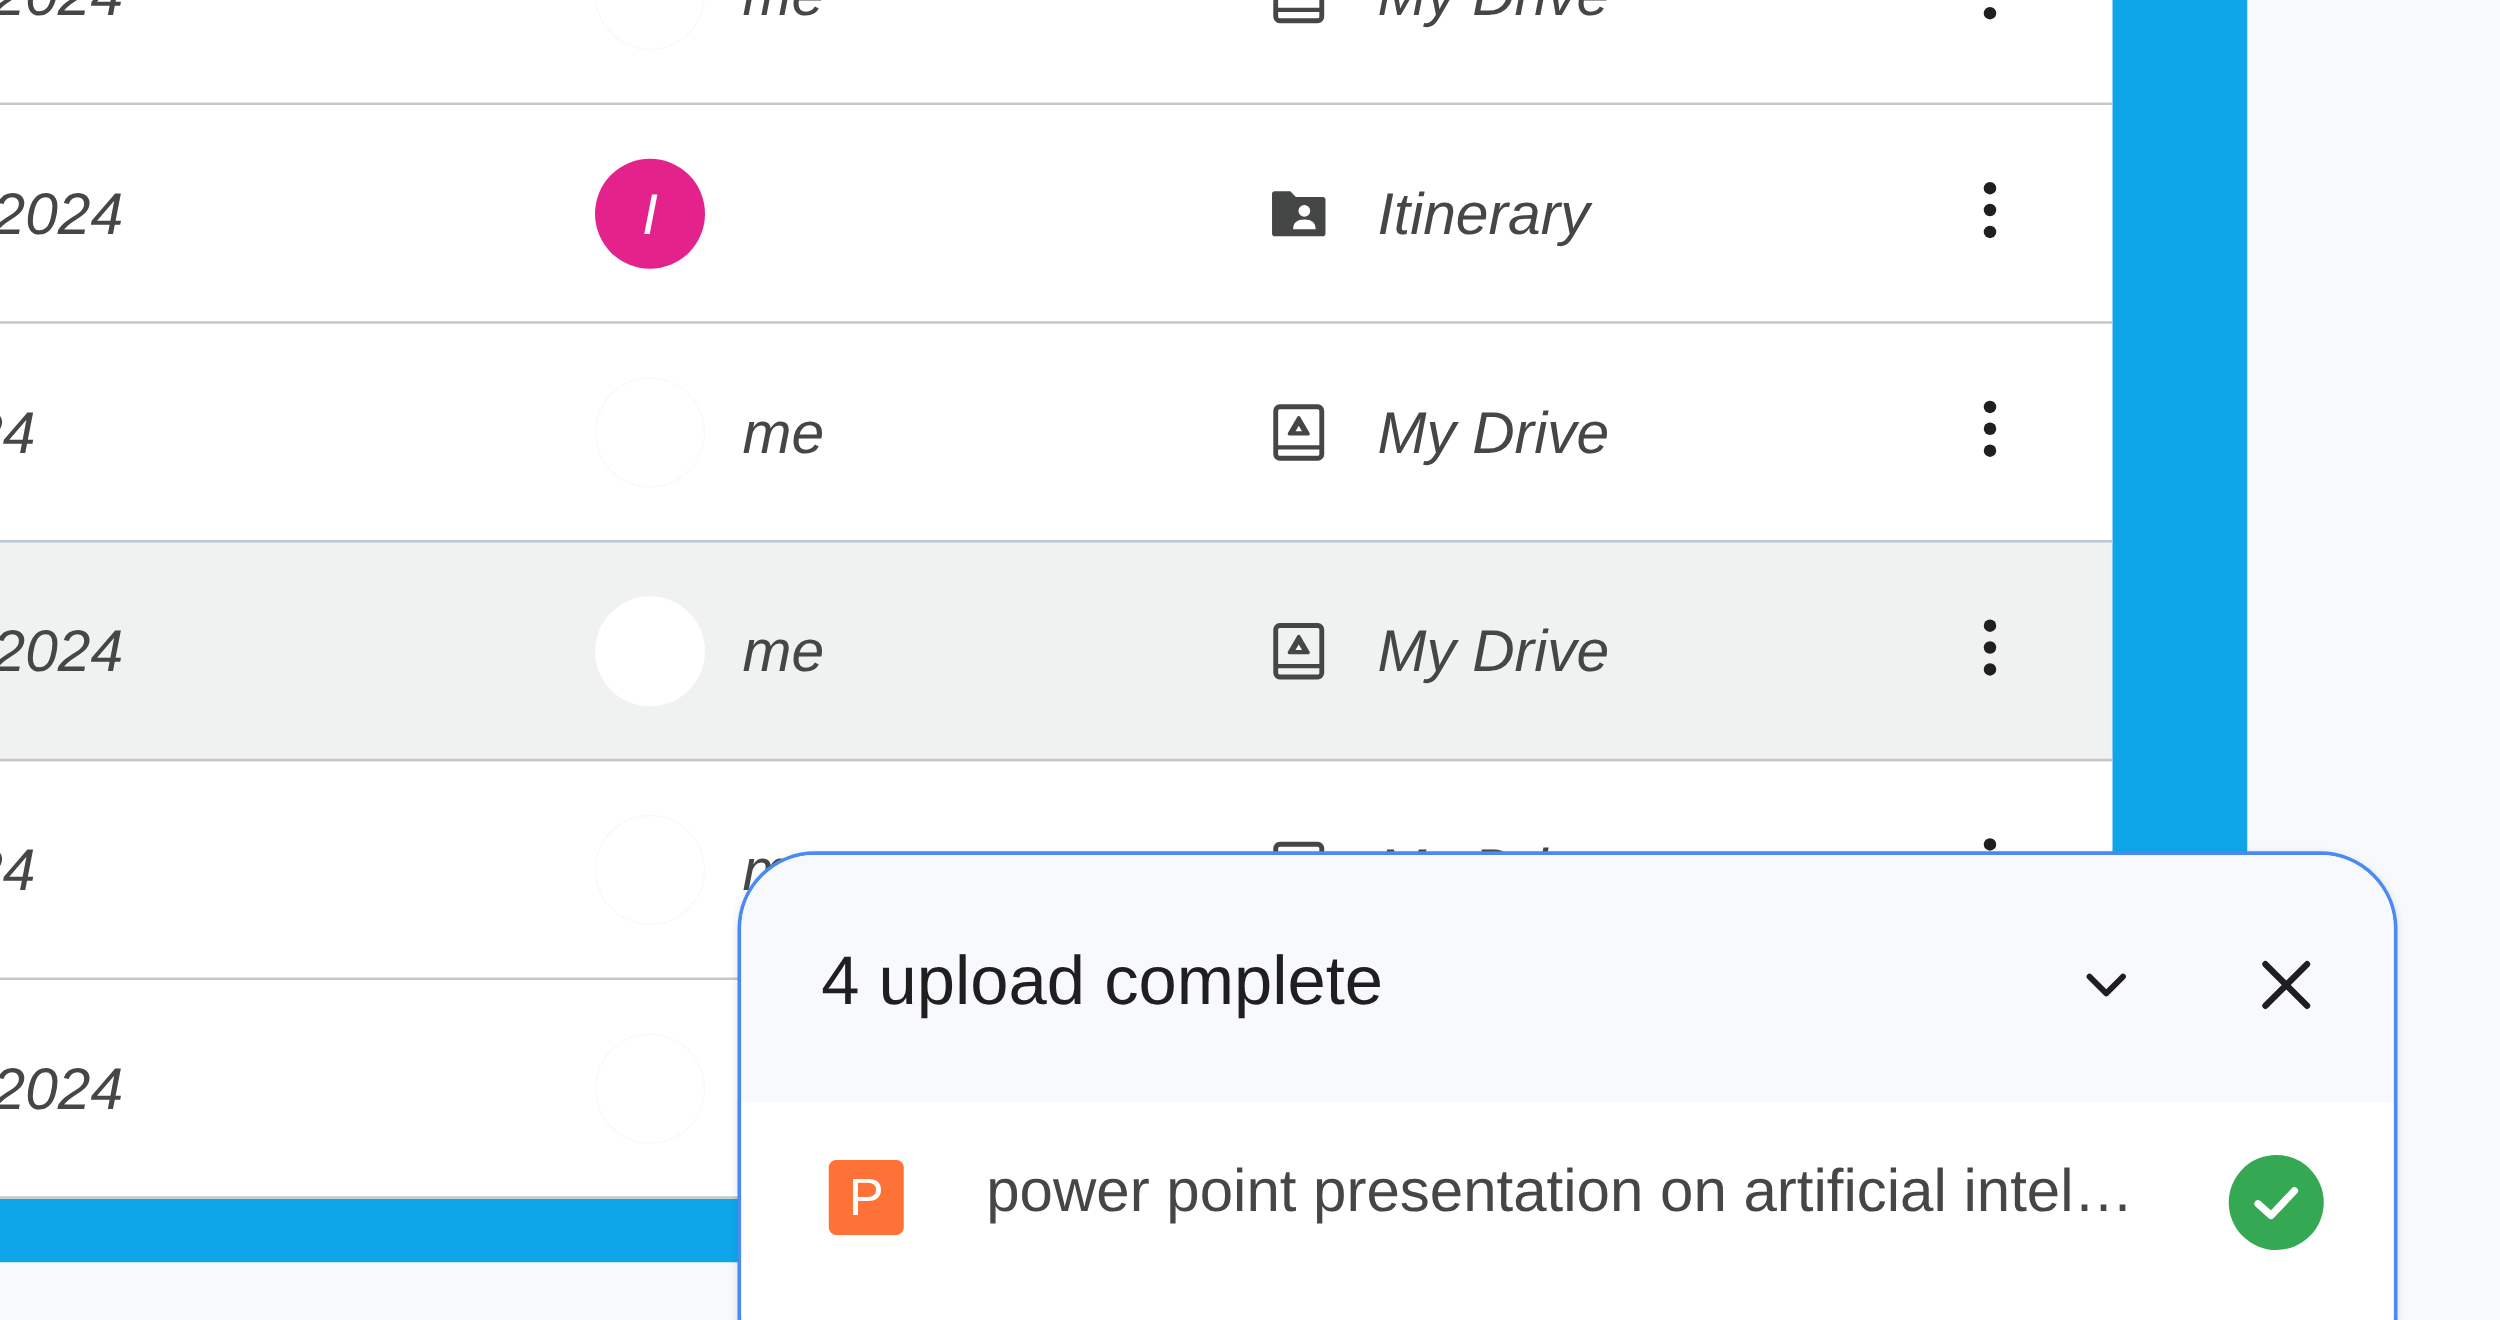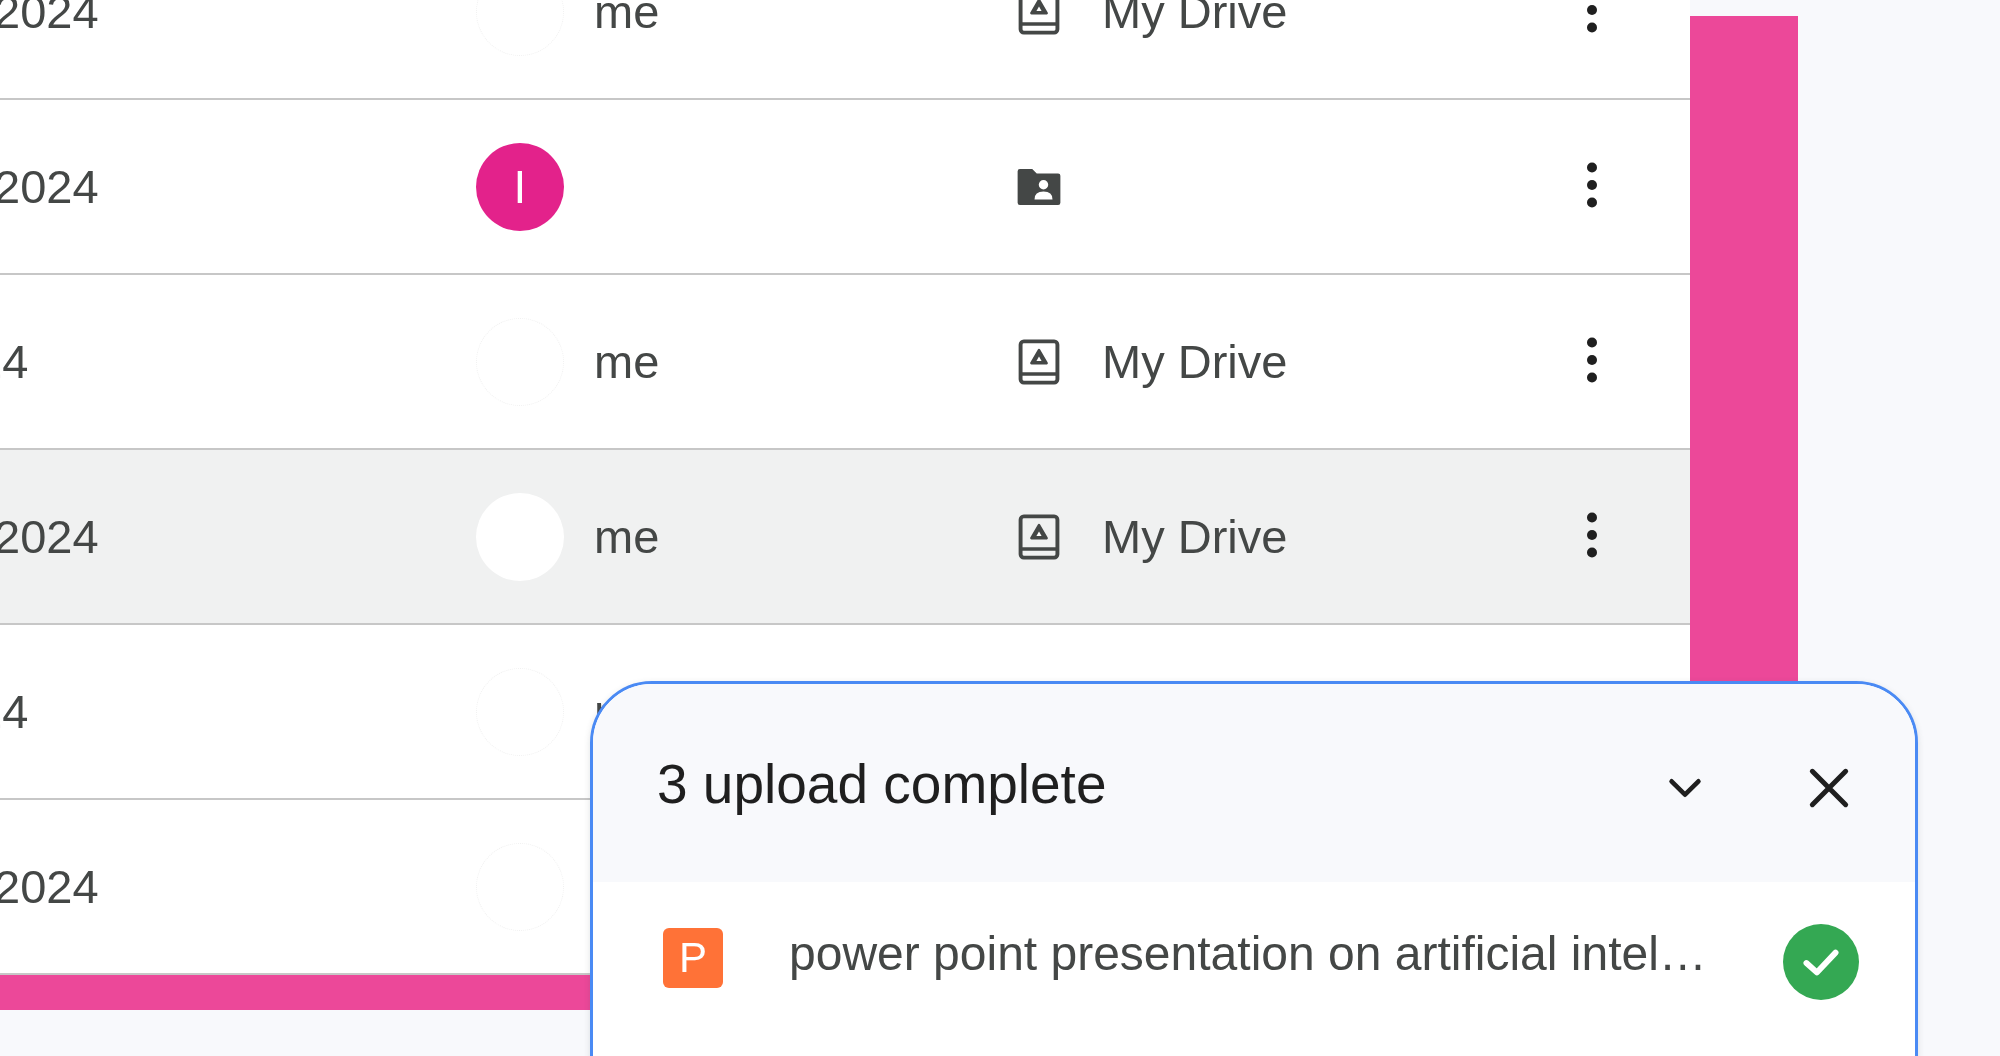--- a/index.html
+++ b/index.html
@@ -15,24 +15,25 @@
       position: relative;
       width: 2000px;
       height: 1056px;
       overflow: hidden;
       background: #f8f9fc;
     }
     
     .content-panel {
       position: absolute;
       left: 0;
-      top: 16px;
+      top: 0;
       width: 1798px;
       height: 1010px;
-      background: #ec4899;
+      background: #0ea5e9;
+      font-style: italic;
     }
     .right-gutter {
       position: absolute;
       left: 1798px;
       top: 0;
       width: 202px;
       height: 1056px;
       background: #f8f9fc;
     }
     .bottom-strip {
@@ -268,20 +269,21 @@
       <div class="avatar letter">I</div>
     </div>
     <div class="cell-location">
       <span class="loc-icon">
               <svg width="54" height="54" viewBox="0 0 24 24">
                 <path d="M2.5 5 Q2.5 4 3.5 4 L9 4 L11 6 L20.5 6 Q21.5 6 21.5 7 L21.5 19 Q21.5 20 20.5 20 L3.5 20 Q2.5 20 2.5 19 Z" fill="#444746"></path>
                 <circle cx="14" cy="11" r="2.1" fill="#ffffff"></circle>
                 <path d="M10 17.5 Q10 14 14 14 Q18 14 18 17.5 Z" fill="#ffffff"></path>
               </svg>
             </span>
+      <span class="loc-name">Itinerary</span>
     </div>
     <div class="more-btn">
       <span><svg width="20" height="60" viewBox="0 0 8 24">
                 <circle cx="4" cy="5" r="2" fill="#1f1f1f"></circle>
                 <circle cx="4" cy="12" r="2" fill="#1f1f1f"></circle>
                 <circle cx="4" cy="19" r="2" fill="#1f1f1f"></circle>
               </svg></span>
     </div>
         </div>
         <div class="row">
@@ -384,21 +386,21 @@
               </svg></span>
     </div>
         </div>
       </div>
   </div>
   <div class="right-gutter"></div>
   <div class="bottom-strip"></div>
 
   <div class="upload-popup">
     <div class="popup-header">
-      <div class="popup-title">3 upload complete</div>
+      <div class="popup-title">4 upload complete</div>
       <div class="popup-btn collapse">
         <svg width="46" height="46" viewBox="0 0 24 24">
           <path d="M5 8.5 L12 15.5 L19 8.5" fill="none" stroke="#1f1f1f" stroke-width="2.4" stroke-linecap="round" stroke-linejoin="round"></path>
         </svg>
       </div>
       <div class="popup-btn close">
         <svg width="50" height="50" viewBox="0 0 24 24">
           <path d="M4 4 L20 20 M20 4 L4 20" fill="none" stroke="#1f1f1f" stroke-width="2.4" stroke-linecap="round"></path>
         </svg>
       </div>

